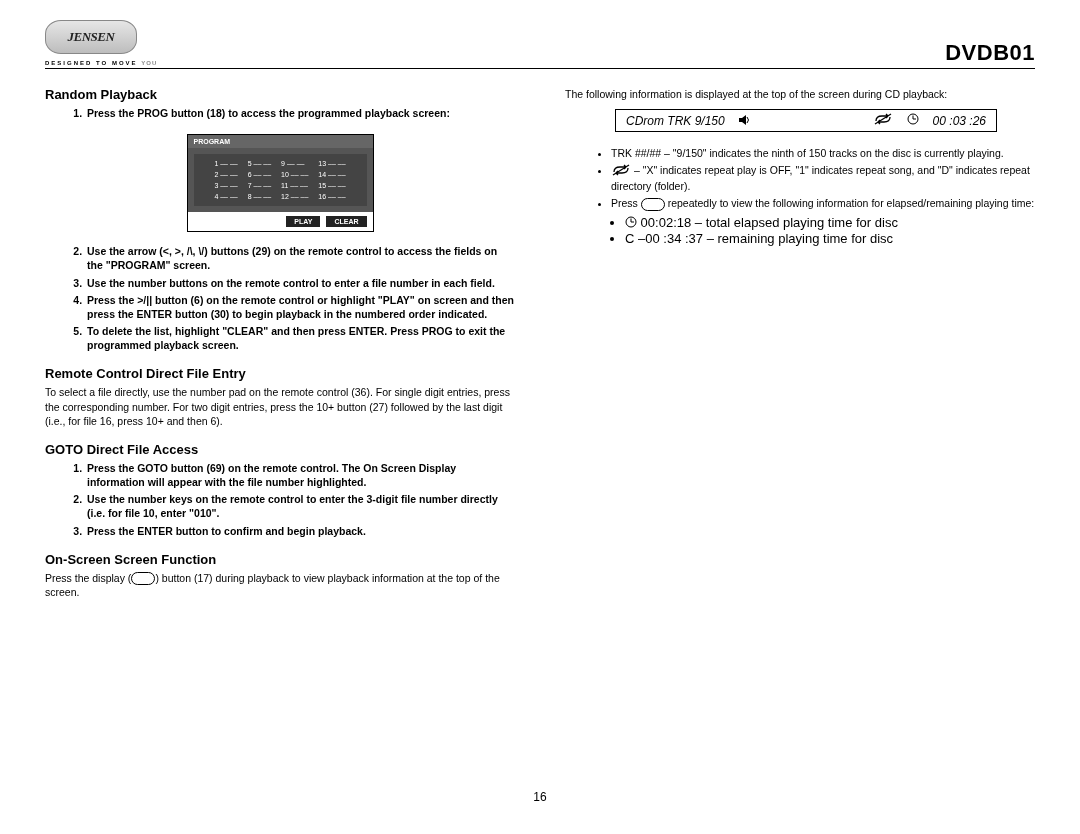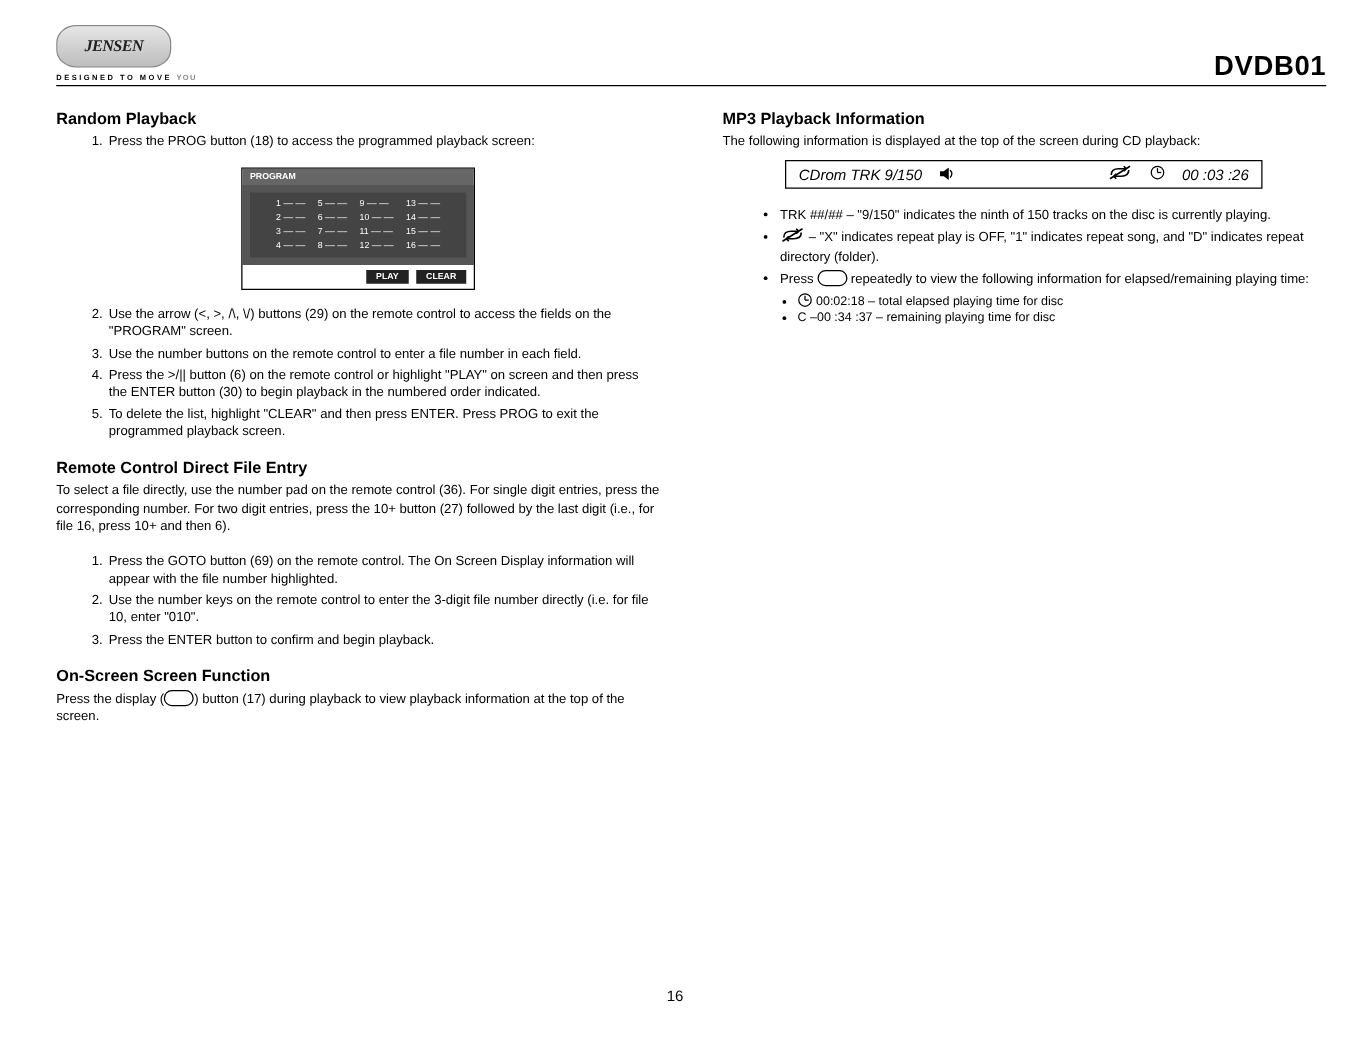--- a/index.html
+++ b/index.html
@@ -6,21 +6,21 @@
     margin: 0;
     padding: 0;
     background: #fff;
     width: 1080px;
     height: 834px;
     font-family: Arial, Helvetica, sans-serif;
     color: #000;
     position: relative;
   }
   .page {
-    padding: 20px 19px 0 45px;
+    padding: 20px 45px 0 45px;
   }
   .header {
     display: flex;
     justify-content: space-between;
     align-items: flex-end;
     border-bottom: 1.5px solid #000;
     padding-bottom: 2px;
     margin-bottom: 18px;
   }
   .logo-block { display: flex; flex-direction: column; }
@@ -62,34 +62,34 @@
   }
   p.body, .body {
     font-size: 10.5px;
     line-height: 1.35;
     margin: 0 0 14px 0;
   }
   ol.body {
     padding-left: 40px;
     margin: 0 0 14px 0;
   }
-  ol.body li { margin-bottom: 3px; padding-left:2px;}
+  ol.body li { margin-bottom: 3px; padding-left:2px;font-weight:bold;}
   ul.bullets {
     list-style: disc;
     padding-left: 46px;
     margin: 0 0 14px 0;
     font-size: 10.5px;
     line-height: 1.35;
   }
   ul.bullets li { margin-bottom: 3px; }
   ul.sub {
     list-style: disc;
     padding-left: 60px;
     margin: -10px 0 14px 0;
-    font-size: 10px;
+    font-size: 13px;
   }
   .program-box {
     width: 185px;
     border: 1px solid #000;
     margin: 6px auto 12px auto;
     background:#fff;
   }
   .program-title {
     background:#666;
     color:#fff;
@@ -207,34 +207,34 @@
       <ol class="body" start="2">
         <li>Use the arrow (&lt;, &gt;, /\, \/) buttons (29) on the remote control to access the fields on the "PROGRAM" screen.</li>
         <li>Use the number buttons on the remote control to enter a file number in each field.</li>
         <li>Press the &gt;/|| button (6) on the remote control or highlight "PLAY" on screen and then press the ENTER button (30) to begin playback in the numbered order indicated.</li>
         <li>To delete the list, highlight "CLEAR" and then press ENTER. Press PROG to exit the programmed playback screen.</li>
       </ol>
 
       <h3 class="section">Remote Control Direct File Entry</h3>
       <p class="body">To select a file directly, use the number pad on the remote control (36). For single digit entries, press the corresponding number. For two digit entries, press the 10+ button (27) followed by the last digit (i.e., for file 16, press 10+ and then 6).</p>
 
+      <h3 class="section">GOTO Direct File Access</h3>
       <ol class="body">
         <li>Press the GOTO button (69) on the remote control. The On Screen Display information will appear with the file number highlighted.</li>
         <li>Use the number keys on the remote control to enter the 3-digit file number directly (i.e. for file 10, enter "010".</li>
         <li>Press the ENTER button to confirm and begin playback.</li>
       </ol>
 
       <h3 class="section">On-Screen Screen Function</h3>
       <p class="body">
         <span>Press the display (</span><span class="pillbtn"></span><span>) button (17) during playback to view playback information at the top of the screen.</span>
       </p>
     </div>
 
     <div class="col">
-      <h3 class="section">MP3 Playback Information</h3>
       <p class="body" style="margin-bottom:4px">The following information is displayed at the top of the screen during CD playback:</p>
 
       <div class="info-bar">
         <span>CDrom   TRK   9/150</span>
         <span class="icon">
           <svg width="12" height="10">
               <polygon points="0,3 3,3 7,0 7,10 3,7 0,7" fill="#000"></polygon>
               <path d="M8 2 Q11 5 8 8" stroke="#000" fill="none"></path>
             </svg>
         </span>

